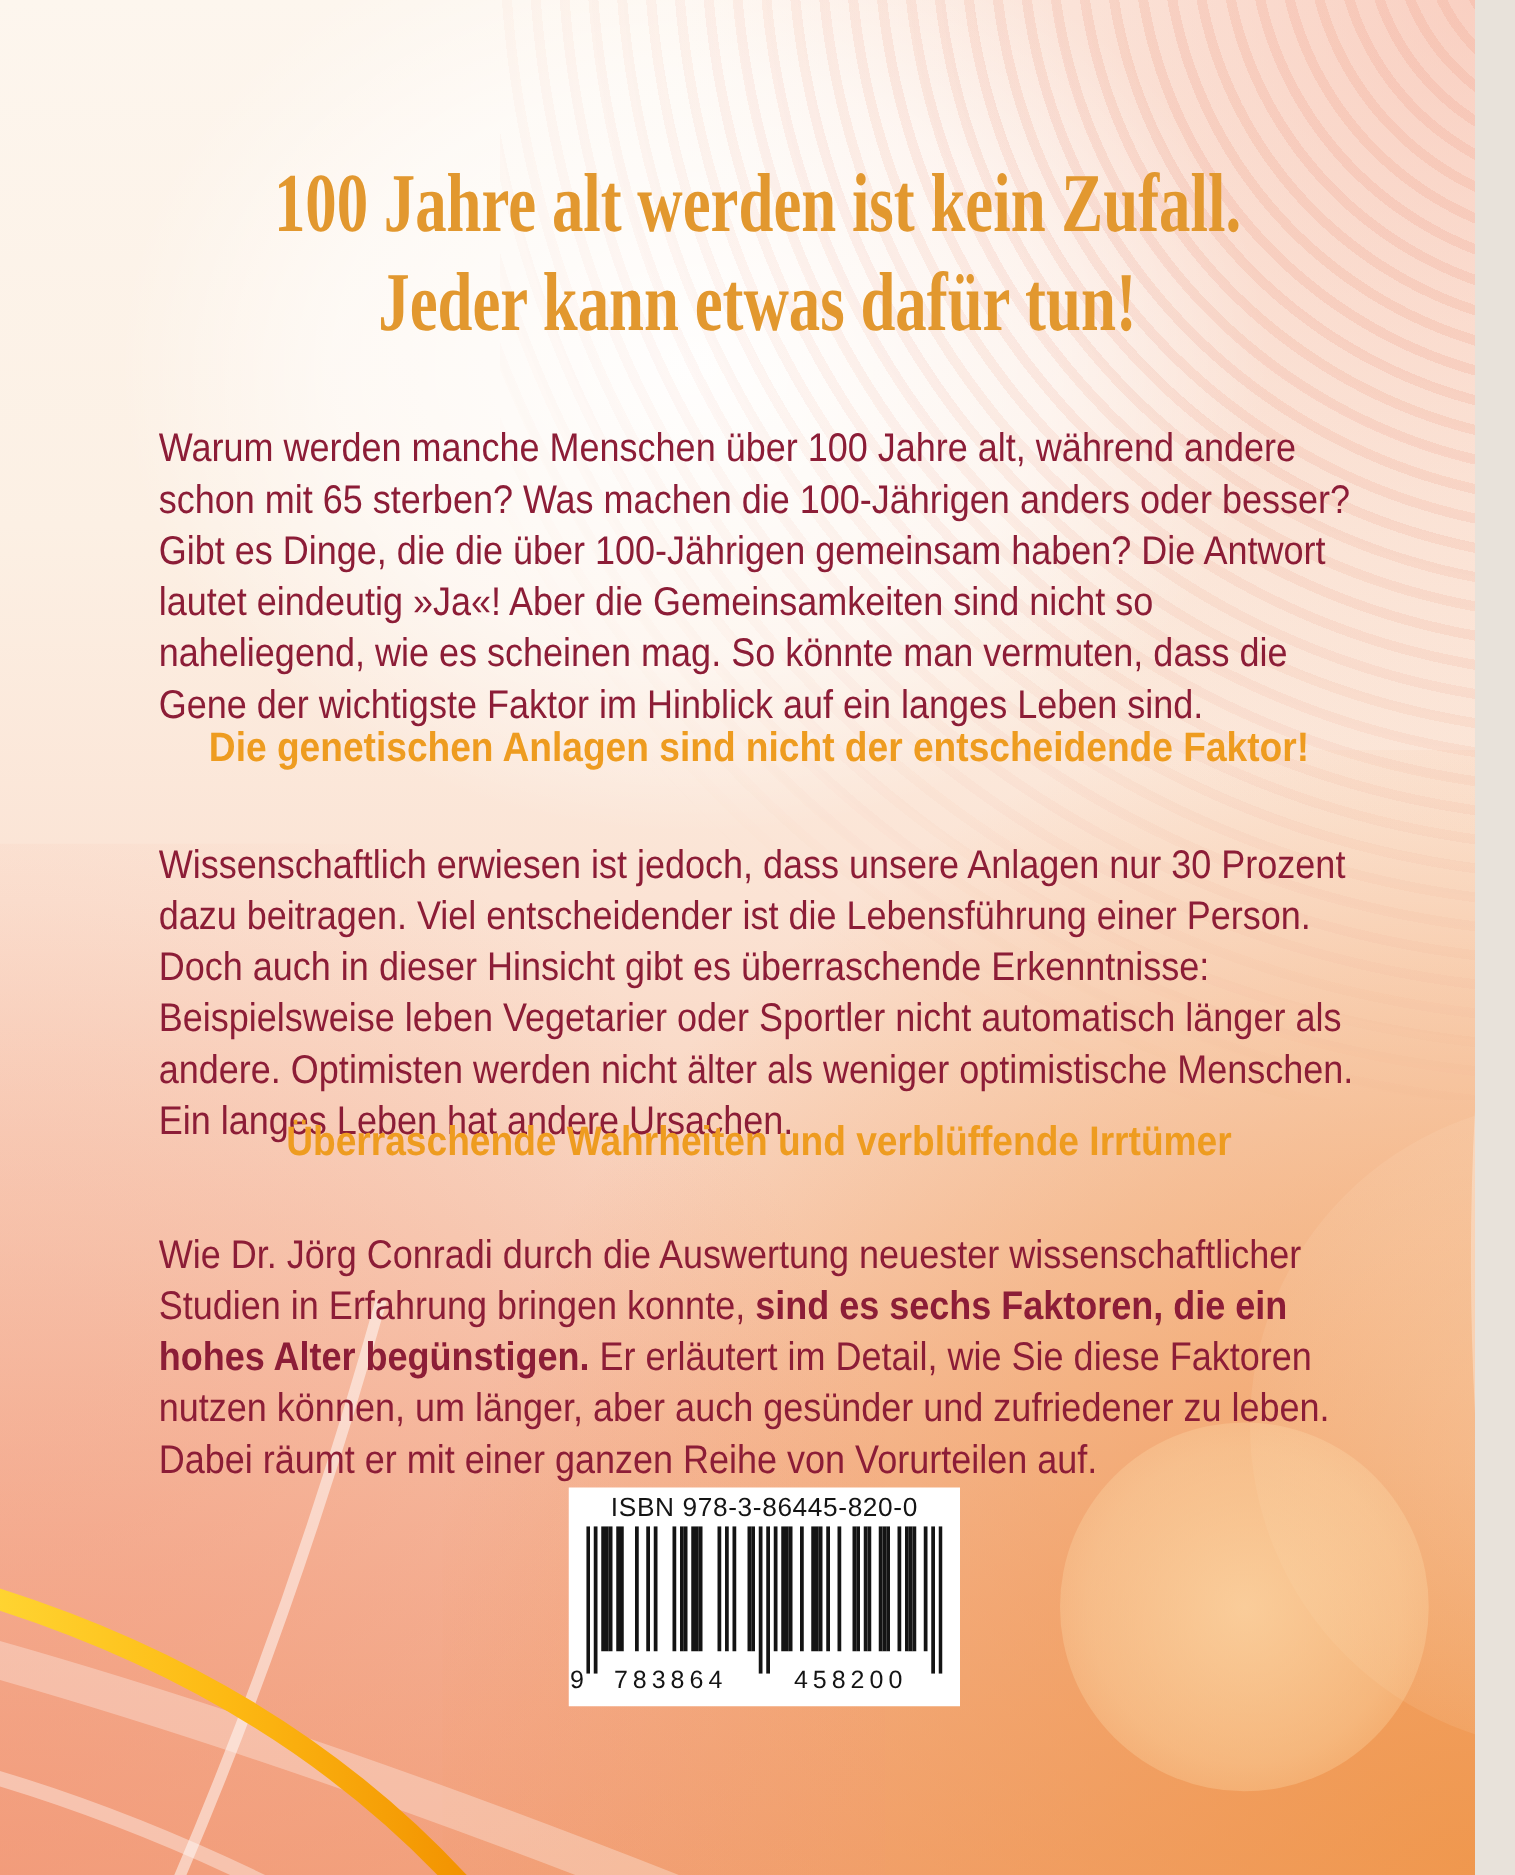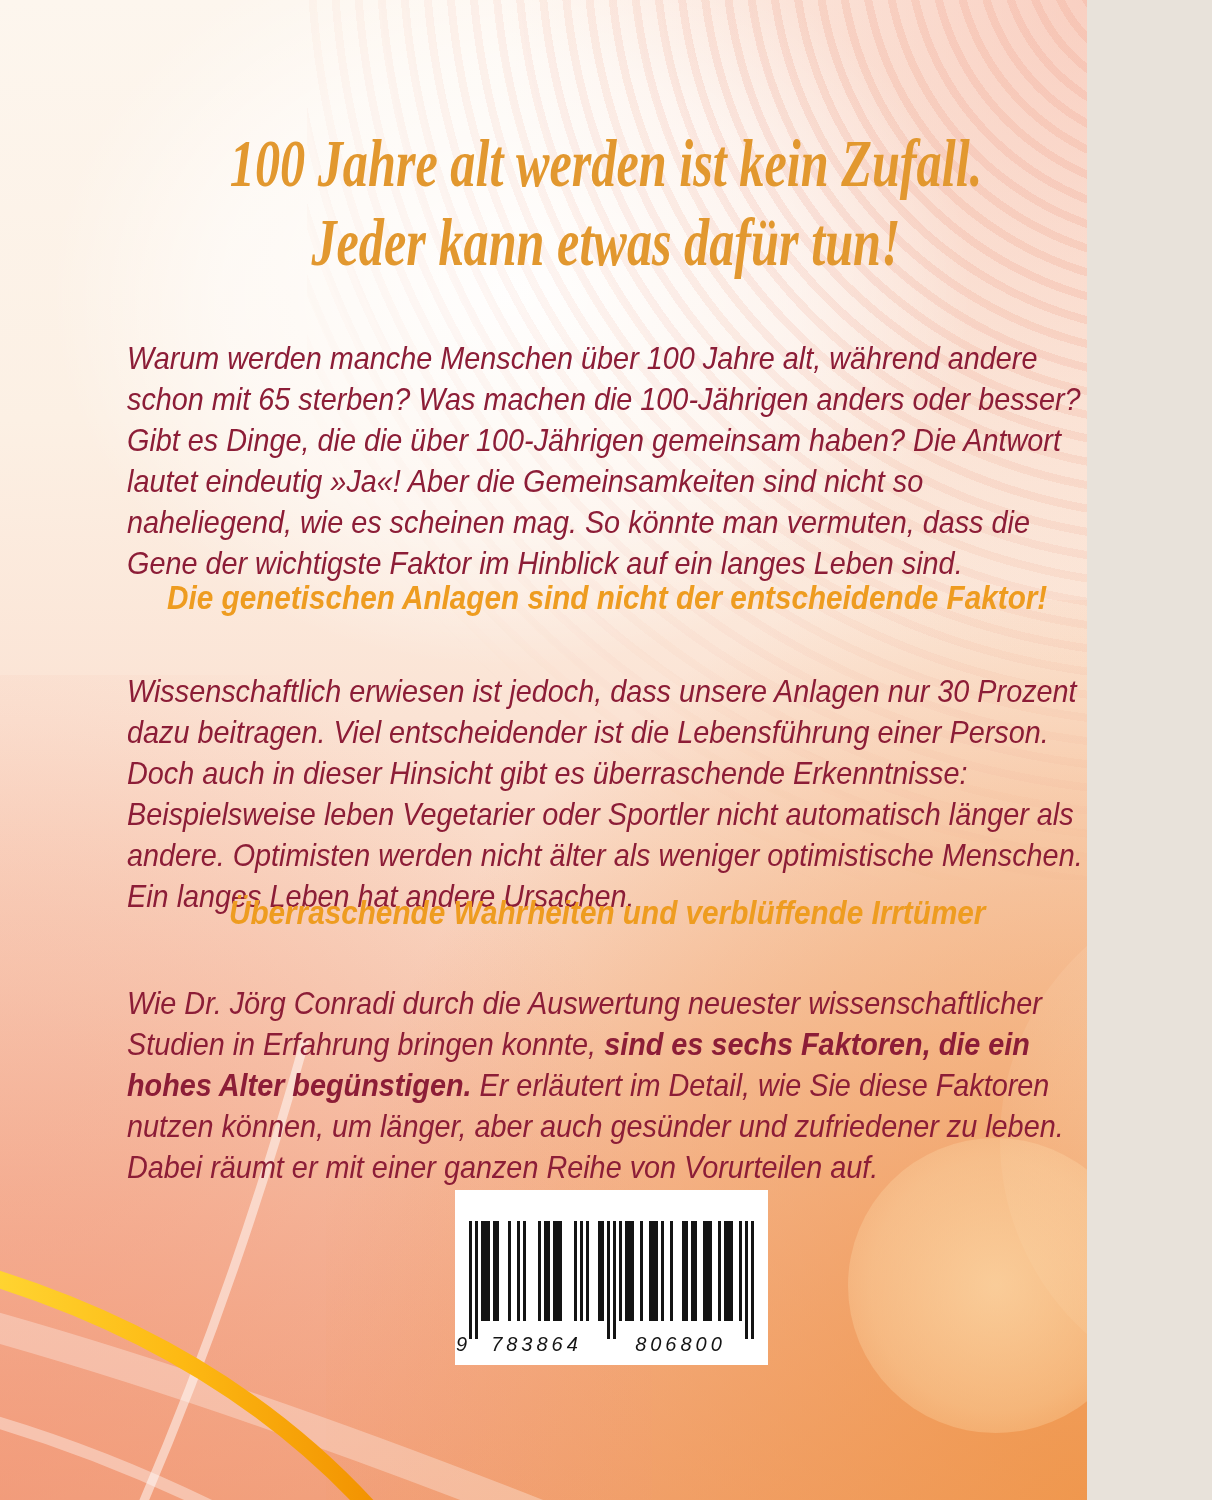--- a/index.html
+++ b/index.html
@@ -1,17 +1,17 @@
 <!DOCTYPE html>
 <html><head>
 <meta charset="utf-8">
 <style>
   html,body{margin:0;padding:0;background:#e8e2da;}
-  .page{position:relative;width:1087px;height:1500px;overflow:hidden;
-        font-family:"Liberation Sans",sans-serif;font-style:italic;}
+  .page{position:relative;width:1180px;height:1500px;overflow:hidden;
+        font-family:"Liberation Sans",sans-serif;}
 
   
   .bg-base{position:absolute;inset:0;
     background:linear-gradient(180deg,#fdf6ee 0%,#fcf0e4 28%,#fbe3d4 48%,#f8d0ba 66%,#f5b79a 84%,#f2a67e 100%);}
   .bg-right-orange{position:absolute;right:0;bottom:0;width:70%;height:60%;
     background:radial-gradient(ellipse at 100% 100%,rgba(239,148,66,0.80) 0%,rgba(240,152,75,0.35) 48%,rgba(240,152,75,0) 75%);}
   .bg-left-pink{position:absolute;left:0;bottom:0;width:60%;height:55%;
     background:radial-gradient(ellipse at 0% 100%,rgba(242,148,120,0.55) 0%,rgba(242,148,120,0.22) 50%,rgba(242,148,120,0) 78%);}
   .bg-top-right-pink{position:absolute;right:0;top:0;width:55%;height:45%;
     background:radial-gradient(ellipse at 100% 0%,rgba(245,170,150,0.50) 0%,rgba(245,170,150,0) 70%);}
@@ -91,20 +91,21 @@
 
   <div class="cond subhead h1">Die genetischen Anlagen sind nicht der entscheidende Faktor!</div>
 
   <p class="cond p2">Wissenschaftlich erwiesen ist jedoch, dass unsere Anlagen nur 30 Prozent dazu beitragen. Viel entscheidender ist die Lebensführung einer Person. Doch auch in dieser Hinsicht gibt es überraschende Erkenntnisse: Beispielsweise leben Vegetarier oder Sportler nicht automatisch länger als andere. Optimisten werden nicht älter als weniger optimistische Menschen. Ein langes Leben hat andere Ursachen.</p>
 
   <div class="cond subhead h2">Überraschende Wahrheiten und verblüffende Irrtümer</div>
 
   <p class="cond p3"><span>Wie Dr. Jörg Conradi durch die Auswertung neuester wissenschaftlicher Studien in Erfahrung bringen konnte, </span><span class="bold-run">sind es sechs Faktoren, die ein hohes Alter begünstigen.</span><span> Er erläutert im Detail, wie Sie diese Faktoren nutzen können, um länger, aber auch gesünder und zufriedener zu leben. Dabei räumt er mit einer ganzen Reihe von Vorurteilen auf.</span></p>
 
   <div class="barcode-box">
+    <div class="isbn-label">ISBN 978-3-86445-820-0</div>
     <svg class="bars" width="285" height="118" viewBox="0 0 285 118" fill="#141414">
         <rect x="0.00" y="0" width="3.00" height="118"></rect>
         <rect x="6.00" y="0" width="3.00" height="118"></rect>
         <rect x="12.00" y="0" width="3.00" height="100"></rect>
         <rect x="15.00" y="0" width="3.00" height="100"></rect>
         <rect x="18.00" y="0" width="3.00" height="100"></rect>
         <rect x="24.00" y="0" width="3.00" height="100"></rect>
         <rect x="27.00" y="0" width="3.00" height="100"></rect>
         <rect x="39.00" y="0" width="3.00" height="100"></rect>
         <rect x="48.00" y="0" width="3.00" height="100"></rect>
@@ -142,16 +143,16 @@
         <rect x="249.00" y="0" width="3.00" height="100"></rect>
         <rect x="255.00" y="0" width="3.00" height="100"></rect>
         <rect x="258.00" y="0" width="3.00" height="100"></rect>
         <rect x="261.00" y="0" width="3.00" height="100"></rect>
         <rect x="270.00" y="0" width="3.00" height="100"></rect>
         <rect x="276.00" y="0" width="3.00" height="118"></rect>
         <rect x="282.00" y="0" width="3.00" height="118"></rect>
       </svg>
     <div class="bc-digit d9">9</div>
     <div class="bc-digit dg1">783864</div>
-    <div class="bc-digit dg2">806800</div>
+    <div class="bc-digit dg2">458200</div>
   </div>
 
 </div>
 
 </body></html>

